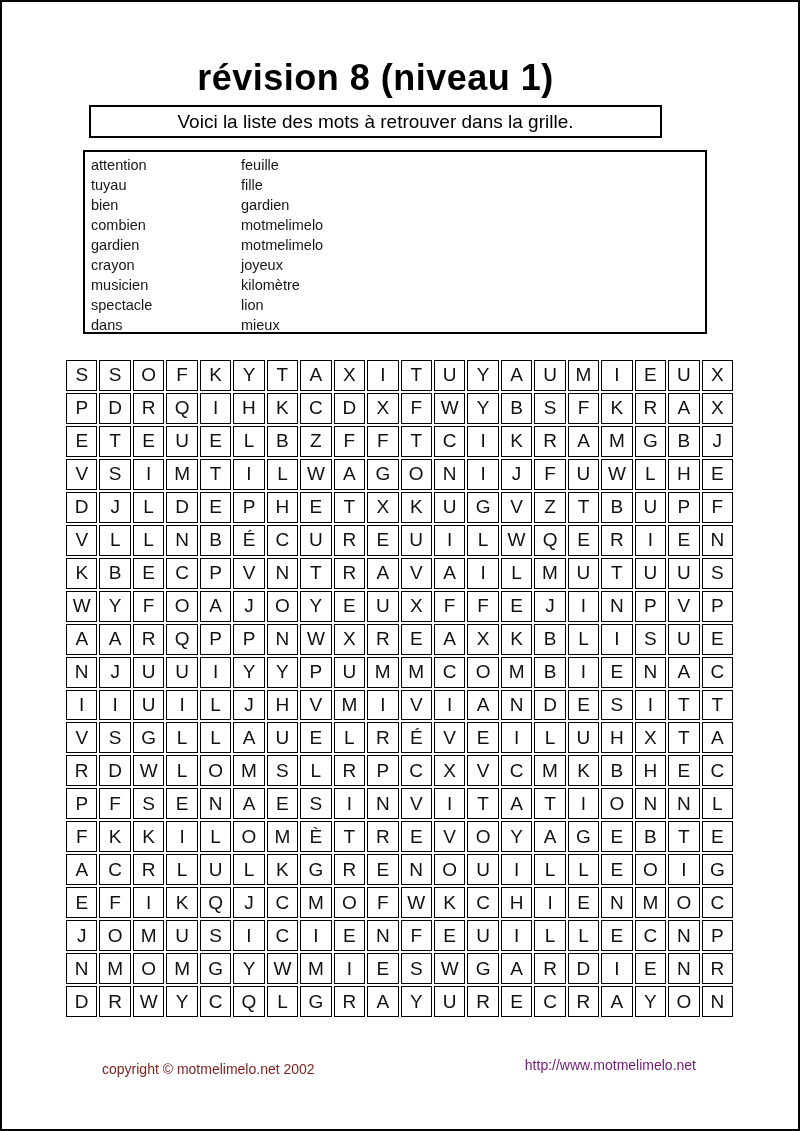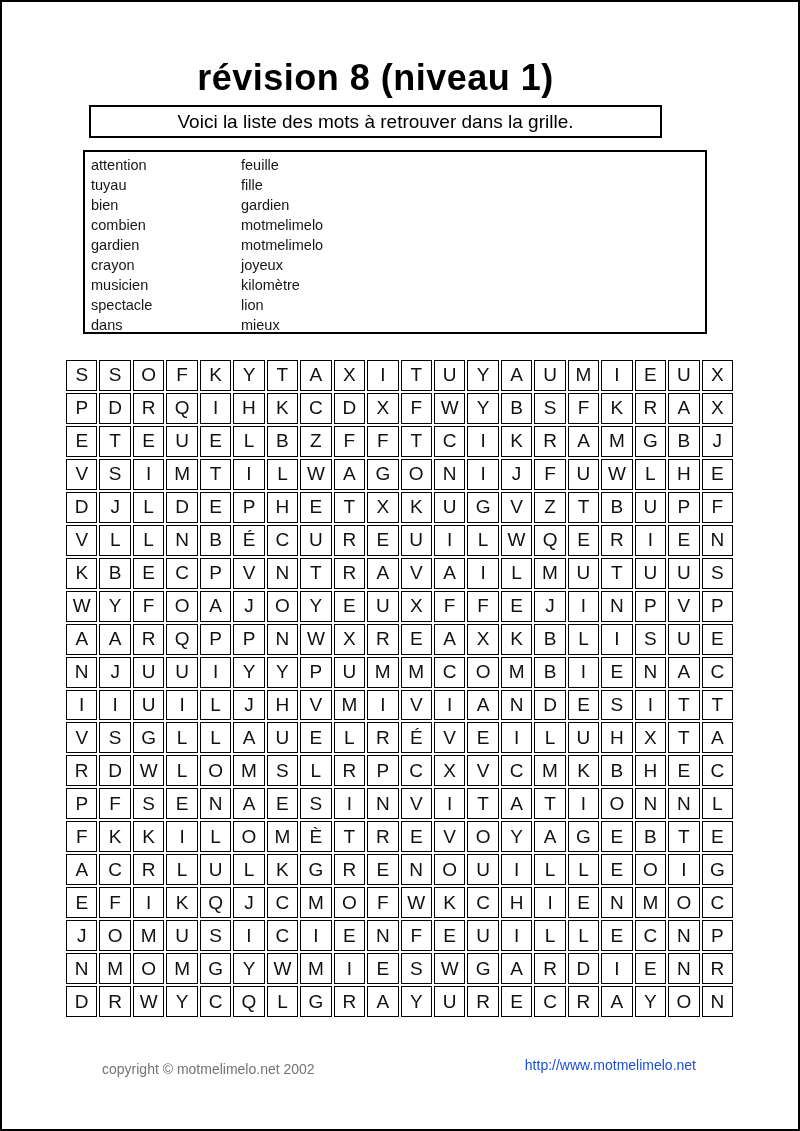--- a/index.html
+++ b/index.html
@@ -72,29 +72,29 @@
     justify-content: center;
     font-size: 19px;
     color: #111;
     overflow: hidden;
   }
   .footer-left {
     position: absolute;
     left: 100px;
     top: 1059px;
     font-size: 14px;
-    color: #737373;
+    color: #7f1d1d;
     white-space: nowrap;
   }
   .footer-right {
     position: absolute;
     right: 102px;
     top: 1055px;
     font-size: 14px;
-    color: #1d4ed8;
+    color: #701a75;
     white-space: nowrap;
   }
 </style>
 </head>
 <body>
 
 <div class="page">
 
   <div class="title">révision 8 (niveau 1)</div>
 

